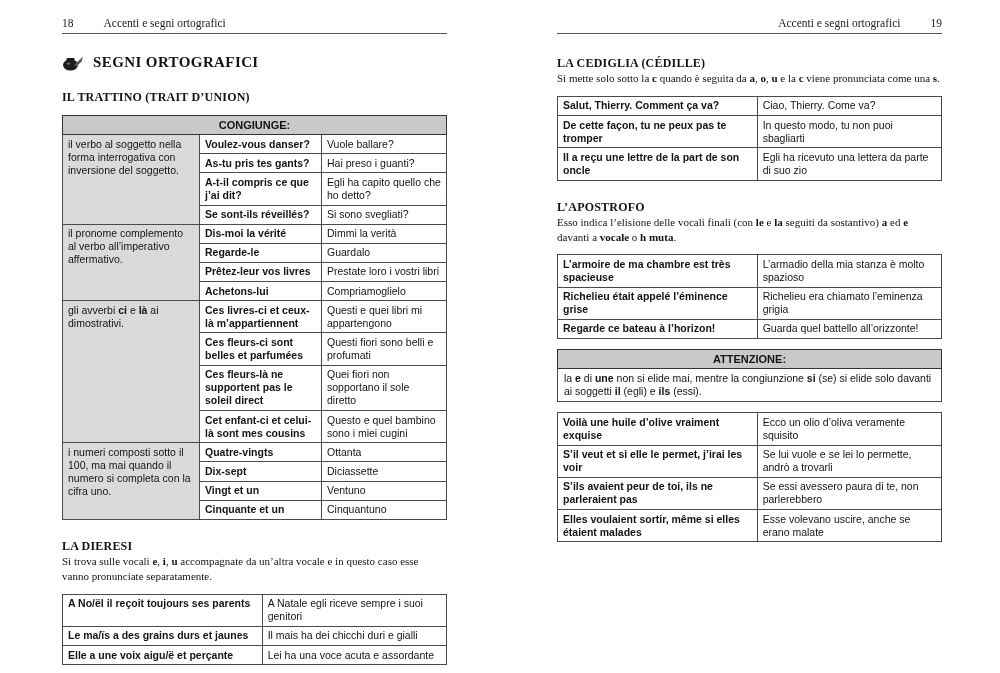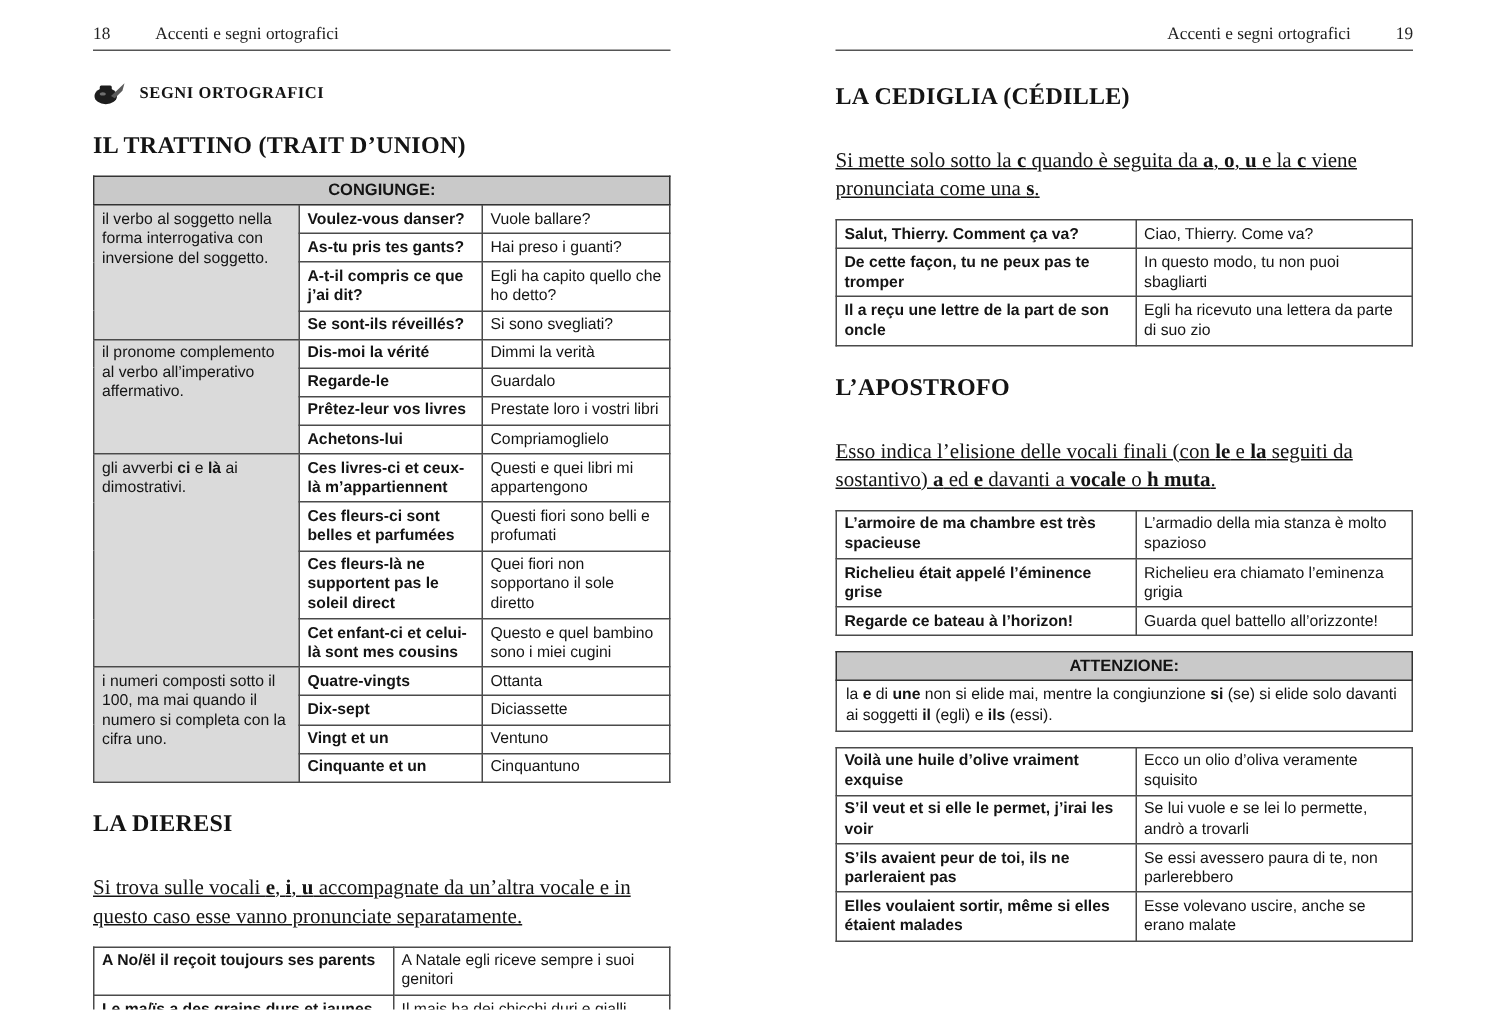--- a/index.html
+++ b/index.html
@@ -18,32 +18,32 @@
     font-size:11.5px; color:#222;
     border-bottom:1px solid #555;
     padding-bottom:4px;
     display:flex; gap:30px; align-items:baseline;
   }
   .page.right .running-head { justify-content:flex-end; }
 
   .section-title {
     display:flex; align-items:center; gap:9px;
     margin-top:20px;
-    font-size:11px; font-weight:bold; letter-spacing:.4px;
+    font-size:15px; font-weight:bold; letter-spacing:.4px;
   }
   .icon-wrap { display:inline-flex; }
 
   h2.sub {
     margin-top:19px;
-    font-size:16px; font-weight:bold; letter-spacing:.2px;
+    font-size:12px; font-weight:bold; letter-spacing:.2px;
   }
 
   p.body {
-    margin-top:24px;
-    font-size:14px; line-height:1.36;text-decoration:underline;
+    margin-top:0;
+    font-size:11px; line-height:1.36;
   }
 
   table { border-collapse:collapse; width:100%; }
   table.boxed { margin-top:10px; }
   th {
     background:var(--hdr,#c9c9c9);
     border:1px solid #333;
     font-family:"Liberation Sans", sans-serif;
     font-size:11px; font-weight:bold;
     text-align:center; padding:3px 4px;margin-left:12px;

